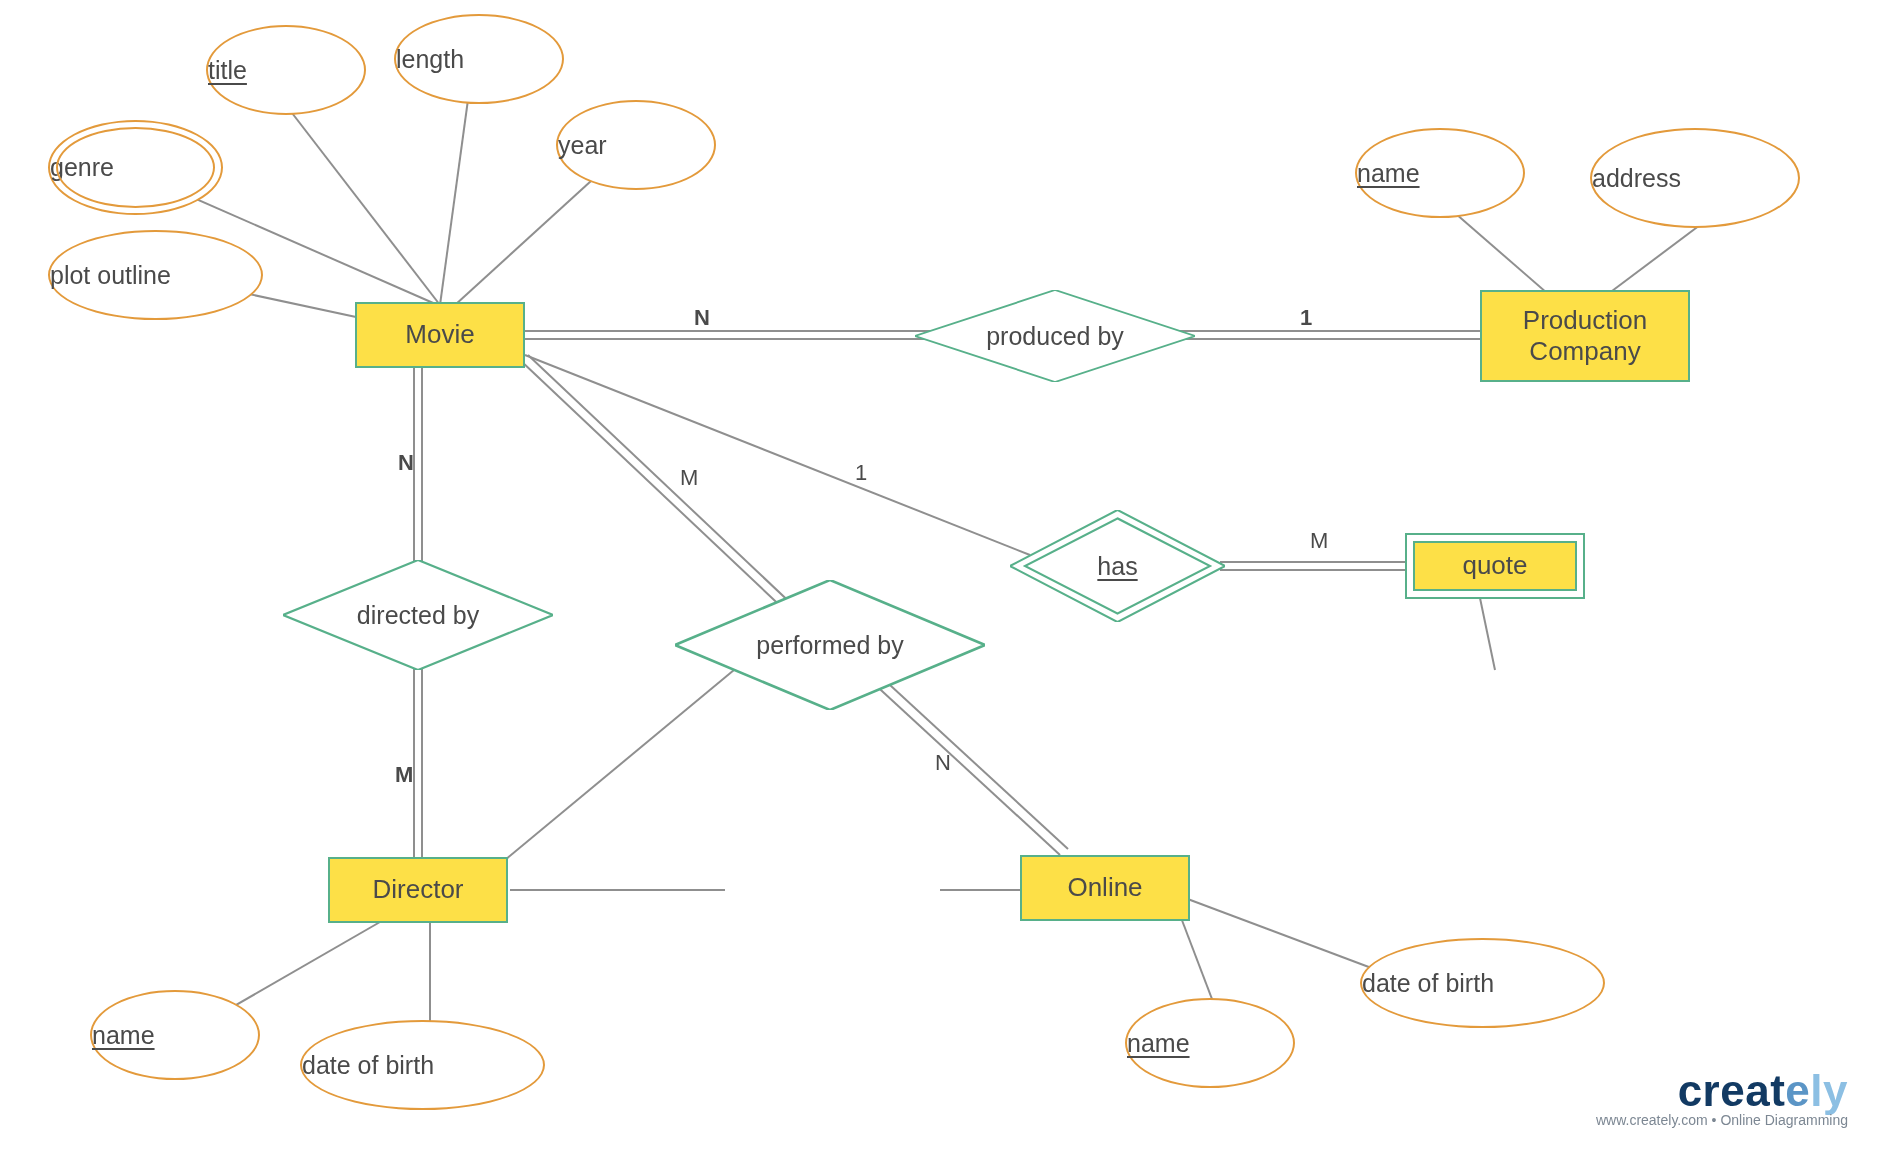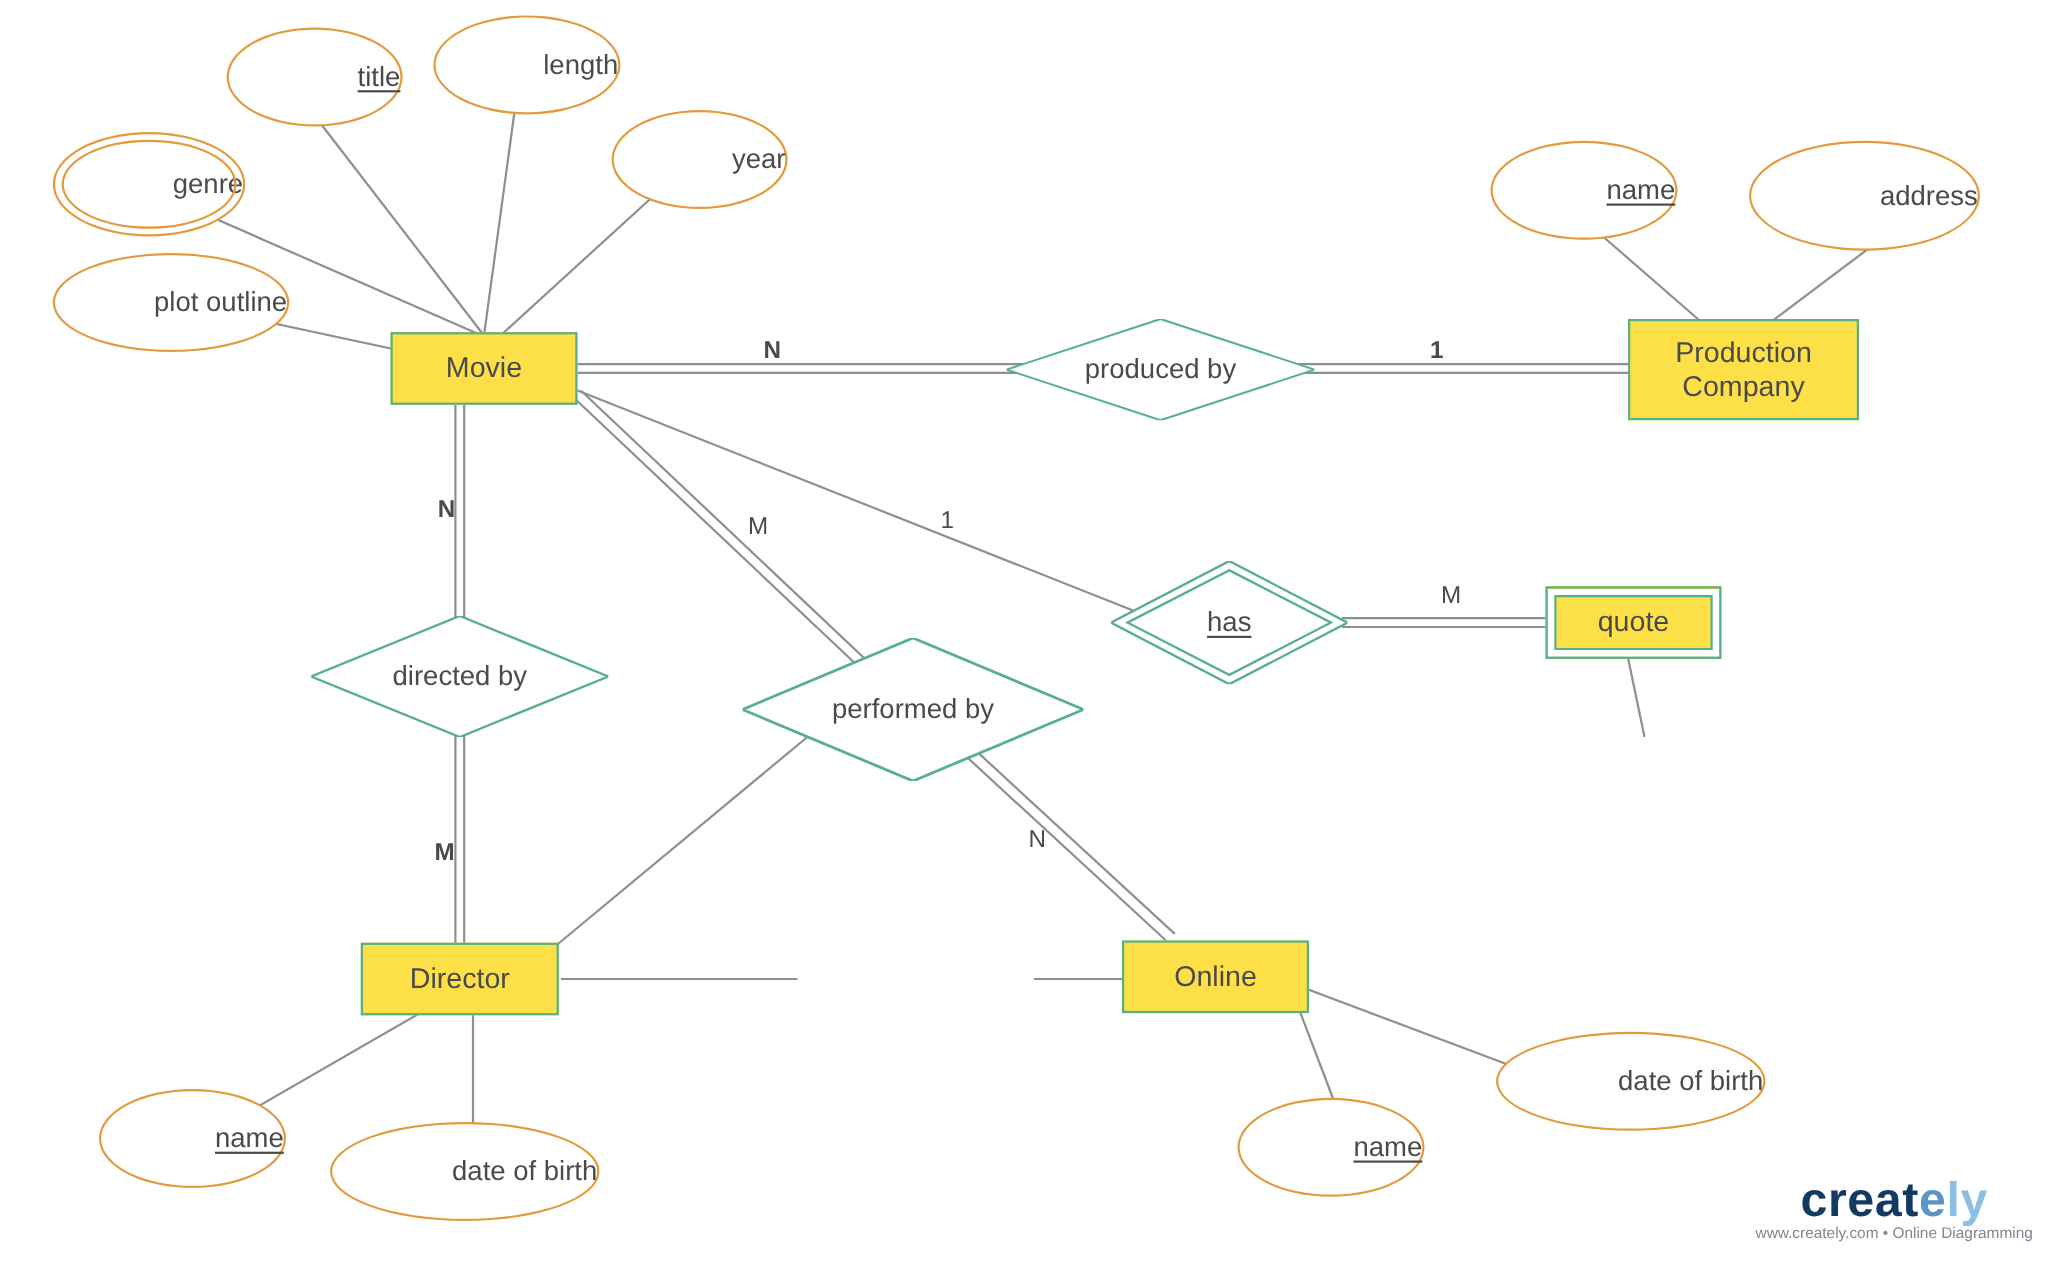--- a/index.html
+++ b/index.html
@@ -45,21 +45,21 @@
     box-shadow: inset 0 0 0 6px #ffffff, inset 0 0 0 8px #57b08a;
   }
 
   .attr {
     position: absolute;
     border: 2px solid #e39a3b;
     border-radius: 50%;
     background: #ffffff;
     display: flex;
     align-items: center;
-    justify-content: flex-end;
+    justify-content: flex-start;
     font-size: 25px;
     color: #4a4a4a;
     box-sizing: border-box;
   }
   .attr.multivalued::after {
     
     content: "";
     position: absolute;
     left: 6px; right: 6px; top: 5px; bottom: 5px;
     border: 2px solid #e39a3b;
@@ -109,21 +109,20 @@
     right: 32px;
     bottom: 22px;
     text-align: right;
     pointer-events: none;
   }
   .watermark .brand {
     font-family: "Segoe UI", Arial, sans-serif;
     font-size: 44px;
     font-weight: 600;
     letter-spacing: 0.5px;
-    text-align: center;
   }
   .watermark .brand .c-dark { color: #123a63; }
   .watermark .brand .c-mid  { color: #5b95c6; }
   .watermark .brand .c-l    { color: #8cbfe3; }
   .watermark .tag {
     font-size: 14px;
     color: #7c8793;
     margin-top: -4px;
   }
 
@@ -262,21 +261,21 @@
       <span class="u">has</span>
     </span>
   </div>
   <div class="card" style="left:855px; top:460px;">
     <span>1</span>
   </div>
   <div class="card" style="left:1310px; top:528px;">
     <span>M</span>
   </div>
 
-  <div class="entity weak" style="left:1405px; top:533px; width:160px; height:66px;">
+  <div class="entity weak" style="left:1405px; top:533px; width:180px; height:66px;">
     <span>quote</span>
   </div>
 
 
   <div class="entity" style="left:328px; top:857px; width:180px; height:66px;">
     <span>Director</span>
   </div>
   <div class="attr" style="left:90px; top:990px; width:170px; height:90px;">
     <span class="pk">name</span>
   </div>

